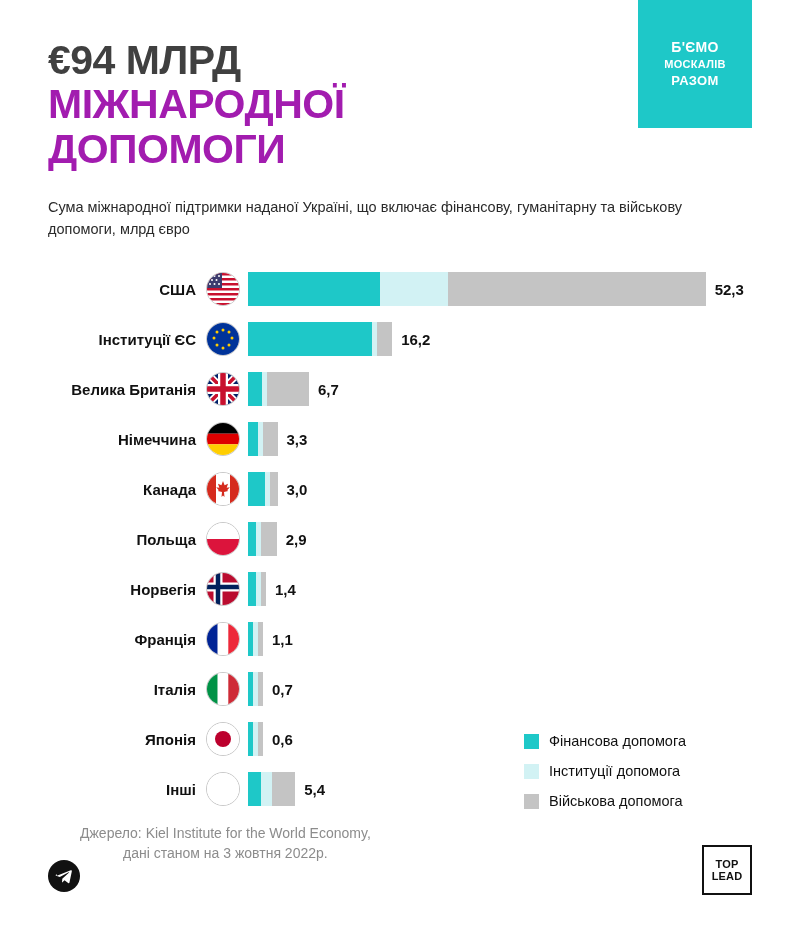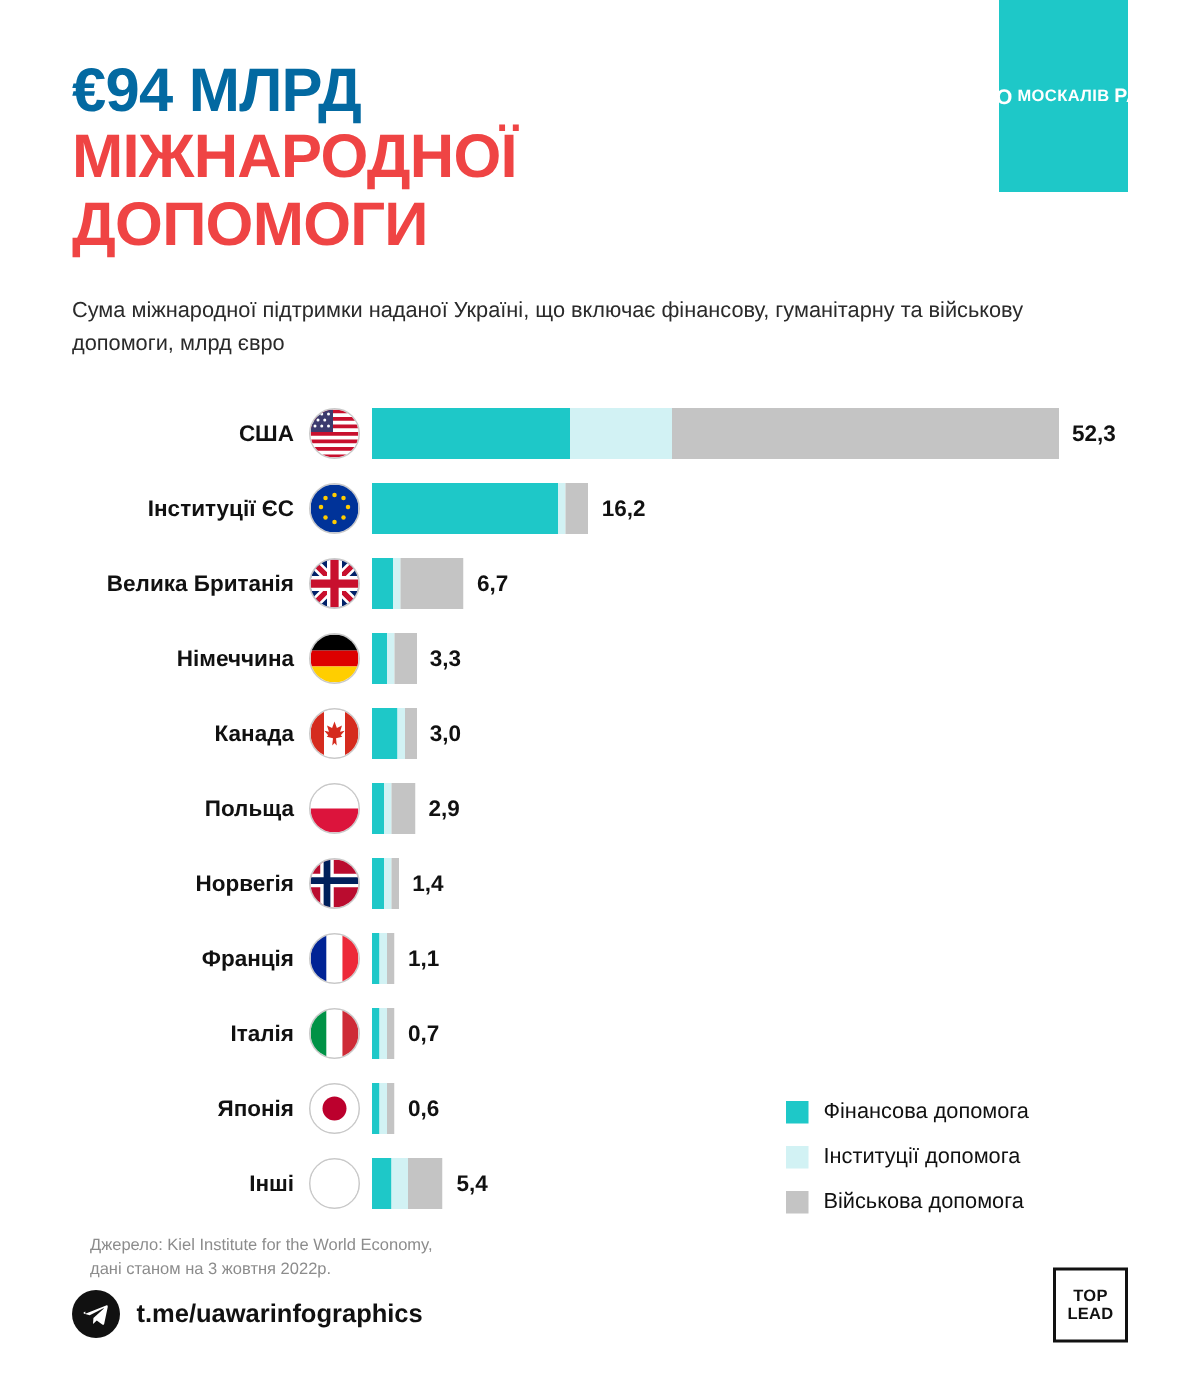--- a/index.html
+++ b/index.html
@@ -21,32 +21,32 @@
     position: relative;
     padding: 38px 0 0 48px;
   }
   .title-line {
     font-size: 41px;
     font-weight: bold;
     letter-spacing: -0.5px;
     line-height: 1.08;
     text-transform: uppercase;
   }
-  .title-accent { color: #0369a1; }
-  .title-dark { color: #ef4444; }
+  .title-accent { color: #404040; }
+  .title-dark { color: #a21caf; }
 
   .badge {
     position: absolute;
     top: 0;
     right: 48px;
-    width: 86px;
+    width: 114px;
     height: 128px;
     background: #1ec8c8;
     display: flex;
-    flex-direction: row;
+    flex-direction: column;
     align-items: center;
     justify-content: center;
     gap: 3px;
   }
   .badge span {
     color: #ffffff;
     font-weight: bold;
     font-size: 13px;
     letter-spacing: 0.3px;
     text-transform: uppercase;
@@ -136,25 +136,26 @@
     flex: 0 0 15px;
   }
   .legend-label {
     font-size: 14.5px;
     color: #111111;
   }
 
   
   .source {
     position: absolute;
-    left: 60px;
+    left: 80px;
     top: 823px;
-    font-size: 11px;
+    font-size: 14px;
     line-height: 1.45;
     color: #8c8c8c;
+    text-align: center;
   }
   .tg {
     position: absolute;
     left: 48px;
     top: 860px;
     display: flex;
     align-items: center;
   }
   .tg-circle {
     width: 32px;
@@ -453,19 +454,18 @@
   <div>Джерело: Kiel Institute for the World Economy,</div>
   <div>дані станом на 3 жовтня 2022р.</div>
 </div>
 
 <div class="tg">
   <div class="tg-circle">
     <svg width="18" height="18" viewBox="0 0 24 24" aria-hidden="true">
       <path d="M2.5 11.8 21 4.4c.9-.35 1.7.22 1.4 1.6l-3.1 14.6c-.23 1.05-.87 1.3-1.76.81l-4.86-3.58-2.35 2.26c-.26.26-.48.48-.98.48l.35-5 9.1-8.22c.4-.35-.09-.55-.61-.2L6.4 13.2l-4.84-1.51c-1.05-.33-1.07-1.05.94-1.89z" fill="#ffffff"></path>
     </svg>
   </div>
-  <div class="tg-handle">t.me/uawarinfographics</div>
 </div>
 
 <div class="toplead">
   <span>TOP</span>
   <span>LEAD</span>
 </div>
 
 </body></html>

